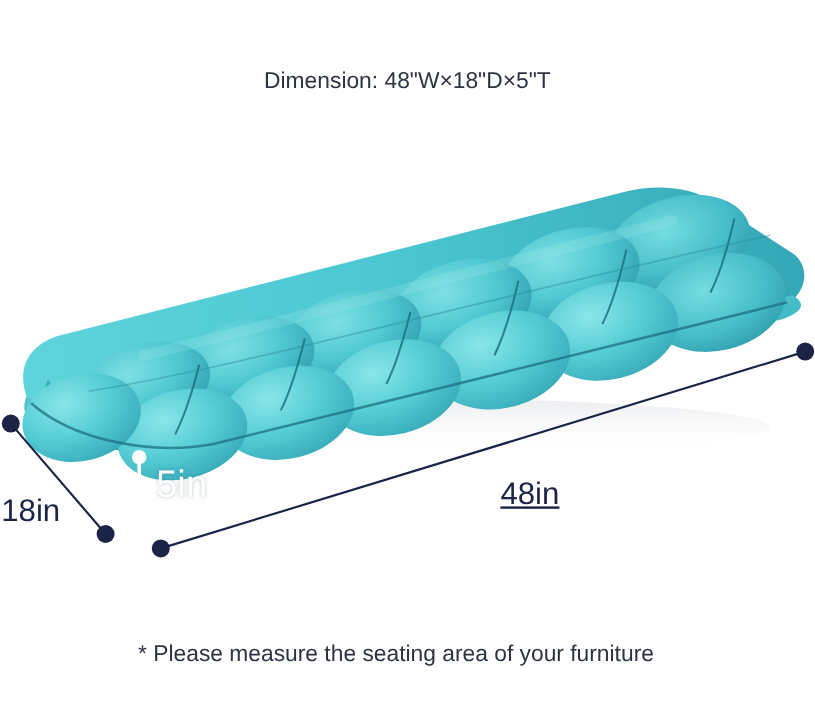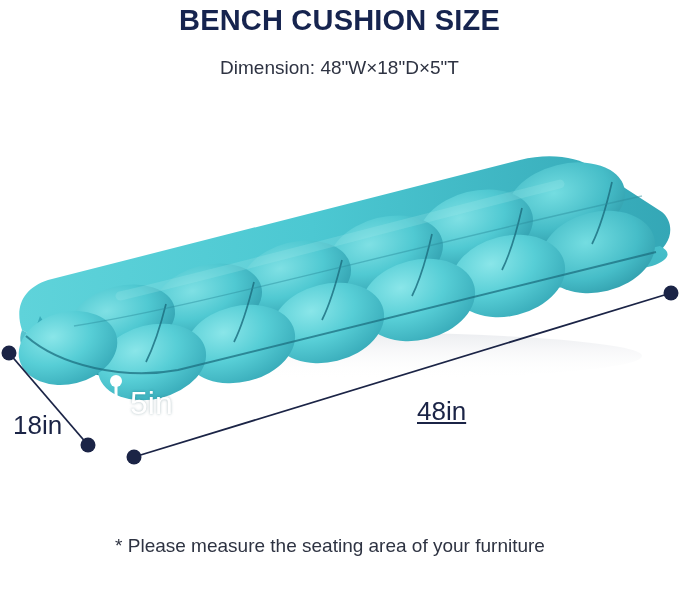--- a/index.html
+++ b/index.html
@@ -67,42 +67,41 @@
   #cushion-art svg { display: block; }
 
   
   .dim-label {
     position: absolute;
     font-size: 26px;
     color: #1b2446;
     white-space: nowrap;
   }
   #label-48in { left: 417px; top: 396px; text-decoration: underline; }
-  #label-18in { left: 1px;   top: 410px; padding-left: 12px; }
+  #label-18in { left: 1px;   top: 410px; }
   #label-5in {
     left: 130px;
     top: 385px;
     font-size: 32px;
     color: #ffffff;
     text-shadow: 0 0 3px rgba(20,70,80,0.35);
   }
   #dim-lines {
     position: absolute;
     left: 0; top: 0;
     width: 679px;
     height: 595px;
     pointer-events: none;
   }
 </style>
 </head>
 <body>
 
 <div id="page">
 
-  <div id="title">BENCH CUSHION SIZE</div>
   <div id="subtitle">Dimension: 48"W×18"D×5"T</div>
 
   <div id="cushion-art">
     <svg width="679" height="350" viewBox="0 0 679 350" xmlns="http://www.w3.org/2000/svg">
       <defs>
         <linearGradient id="gTopFar" x1="0" y1="0" x2="1" y2="0">
           <stop offset="0%" stop-color="#5fd3da"></stop>
           <stop offset="45%" stop-color="#4cc8d2"></stop>
           <stop offset="100%" stop-color="#34a7b6"></stop>
         </linearGradient>

